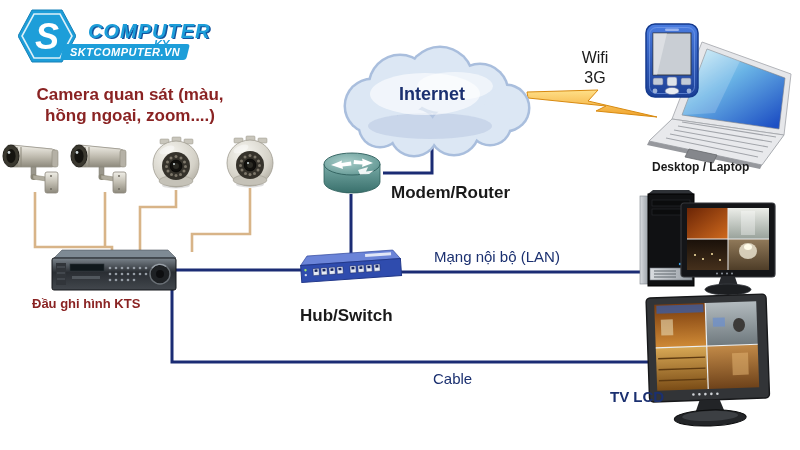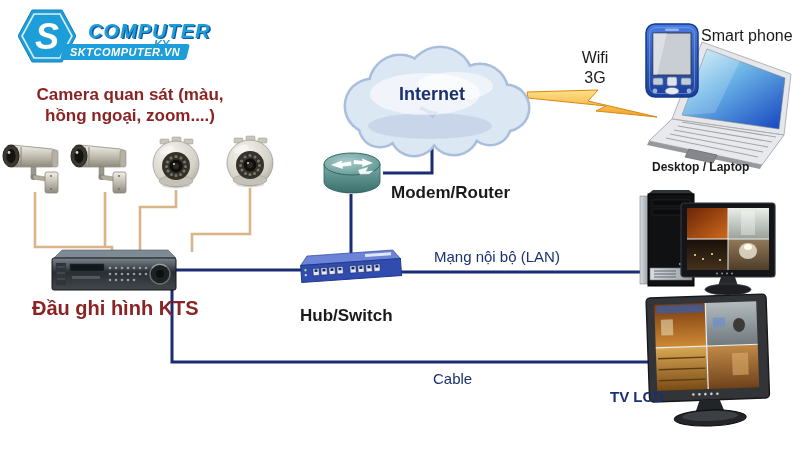--- a/index.html
+++ b/index.html
@@ -255,21 +255,21 @@
       <circle cx="62" cy="32" r="1.3"></circle>
         <circle cx="68" cy="32" r="1.3"></circle>
         <circle cx="74" cy="32" r="1.3"></circle>
       <circle cx="80" cy="32" r="1.3"></circle>
         <circle cx="86" cy="32" r="1.3"></circle>
     </g>
     <circle cx="112" cy="26" r="10" fill="#1e2124" stroke="#6a7076" stroke-width="1.4"></circle>
     <circle cx="112" cy="26" r="4" fill="#0d0e10"></circle>
     <path d="M104,20 A10,10 0 0 1 118,18.5" stroke="#9aa2aa" stroke-width="1.2" fill="none"></path>
   </svg>
-  <div class="lbl maroon" style="left:32px;top:296px;font-size:20px;">Đầu ghi hình KTS</div>
+  <div class="lbl maroon" style="left:32px;top:296px;font-size:13px;">Đầu ghi hình KTS</div>
 
   <svg class="dev" style="left:330px;top:44px;" width="210" height="112" viewBox="0 0 210 112">
     <g fill="#a9bedd">
       <circle cx="42" cy="62" r="28.5"></circle>
         <circle cx="70" cy="42" r="32.5"></circle>
         <circle cx="110" cy="36" r="34.5"></circle>
       <circle cx="150" cy="48" r="29.5"></circle>
         <circle cx="176" cy="64" r="24.5"></circle>
         <circle cx="160" cy="80" r="22.5"></circle>
       <circle cx="124" cy="86" r="26.5"></circle>
@@ -362,21 +362,20 @@
     <rect x="22" y="6.5" width="14" height="2.4" rx="1.2" fill="#9ab4ee"></rect>
     <rect x="10" y="11" width="38" height="42" fill="#c9ced4" stroke="#30343a" stroke-width=".9"></rect>
     <polygon points="10,11 24,11 14,53 10,53" fill="#ffffff" opacity=".35"></polygon>
     <rect x="10" y="56" width="10" height="7" rx="1.5" fill="#c2cbd8" stroke="#5a6a9a" stroke-width=".6"></rect>
     <rect x="38" y="56" width="10" height="7" rx="1.5" fill="#c2cbd8" stroke="#5a6a9a" stroke-width=".6"></rect>
     <rect x="24" y="55" width="10" height="9" rx="2" fill="#dde3ea" stroke="#5a6a9a" stroke-width=".6"></rect>
     <ellipse cx="29" cy="69" rx="7" ry="3.6" fill="#e8ecf2" stroke="#5a6a9a" stroke-width=".6"></ellipse>
     <circle cx="12" cy="69" r="2.4" fill="#9ab0d8"></circle>
       <circle cx="46" cy="69" r="2.4" fill="#9ab0d8"></circle>
   </svg>
-  <div class="lbl black" style="left:701px;top:26px;font-size:16px;">Smart phone</div>
 
   <div class="lbl black bold" style="left:652px;top:160px;font-size:12px;">Desktop / Laptop</div>
 
   <svg class="dev" style="left:636px;top:190px;" width="62" height="100" viewBox="0 0 62 100">
     <polygon points="12,4 58,4 53,0 17,0" fill="#2e3136"></polygon>
     <rect x="4" y="6" width="9" height="88" fill="url(#gSteel)" stroke="#7d848b" stroke-width=".6"></rect>
     <rect x="12" y="4" width="46" height="92" fill="#101113" stroke="#000000" stroke-width="1"></rect>
     <rect x="16" y="10" width="38" height="6" fill="#0b0c0d" stroke="#2a2d31" stroke-width=".6"></rect>
     <rect x="16" y="19" width="38" height="6" fill="#0b0c0d" stroke="#2a2d31" stroke-width=".6"></rect>
     <circle cx="48" cy="33" r="2" fill="#4e545a"></circle>

